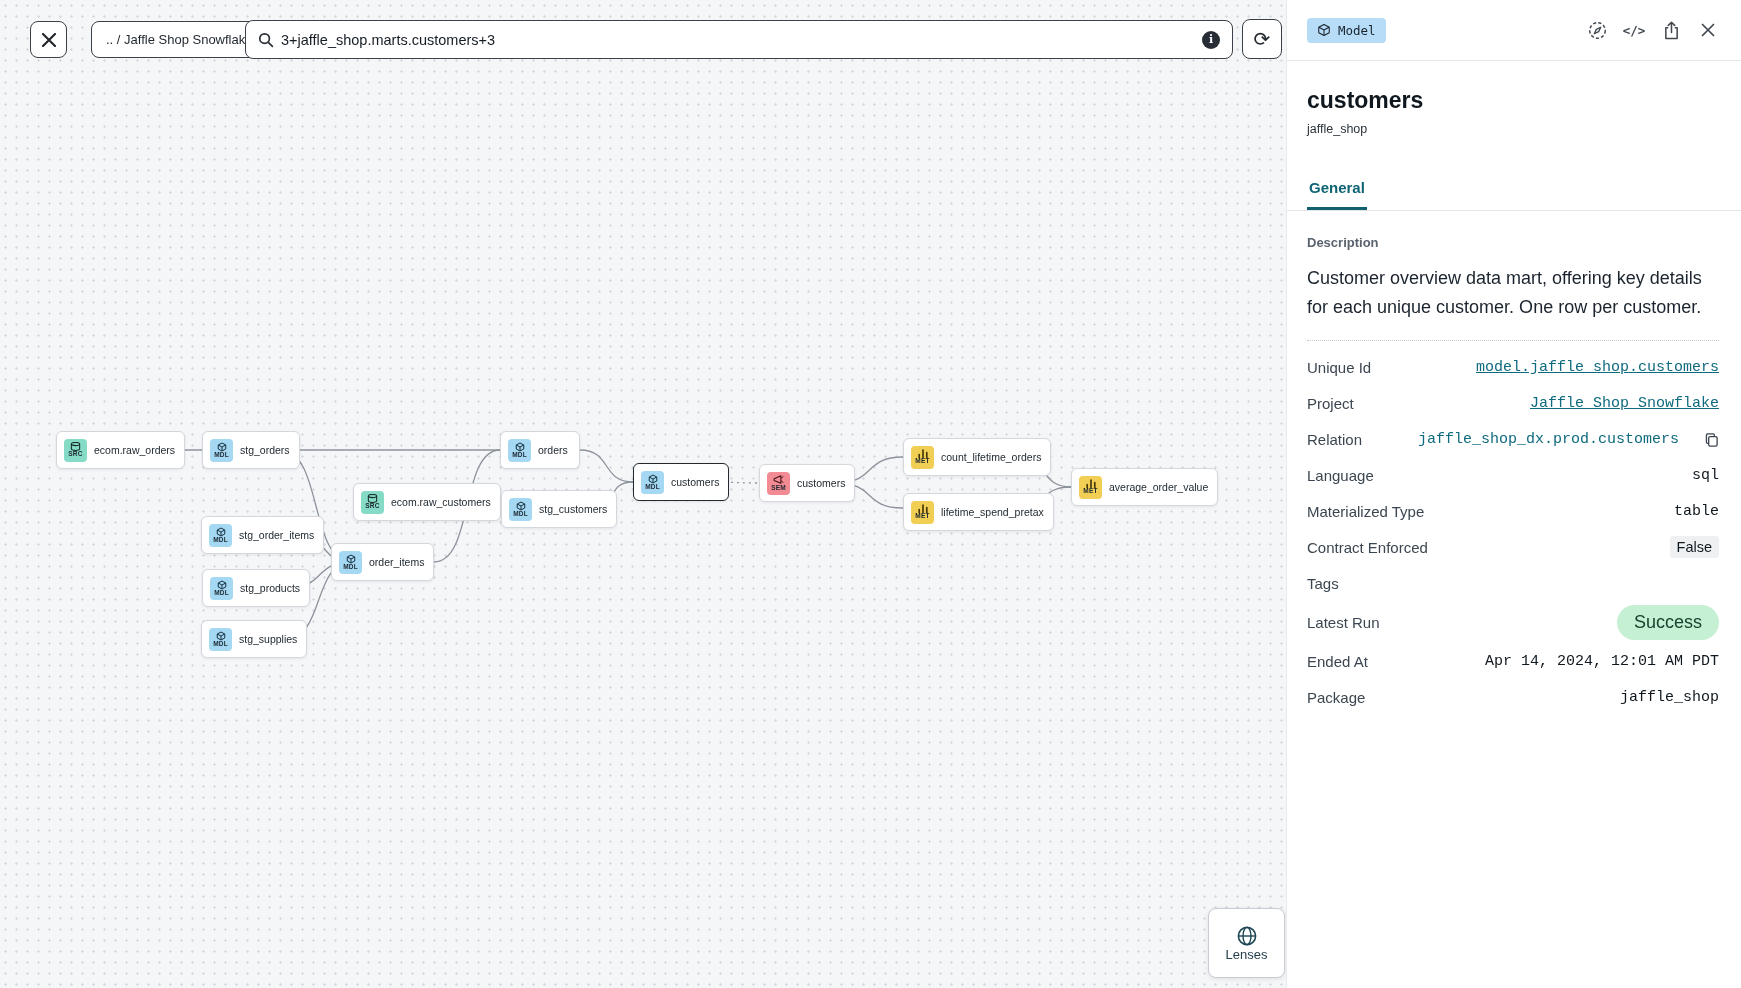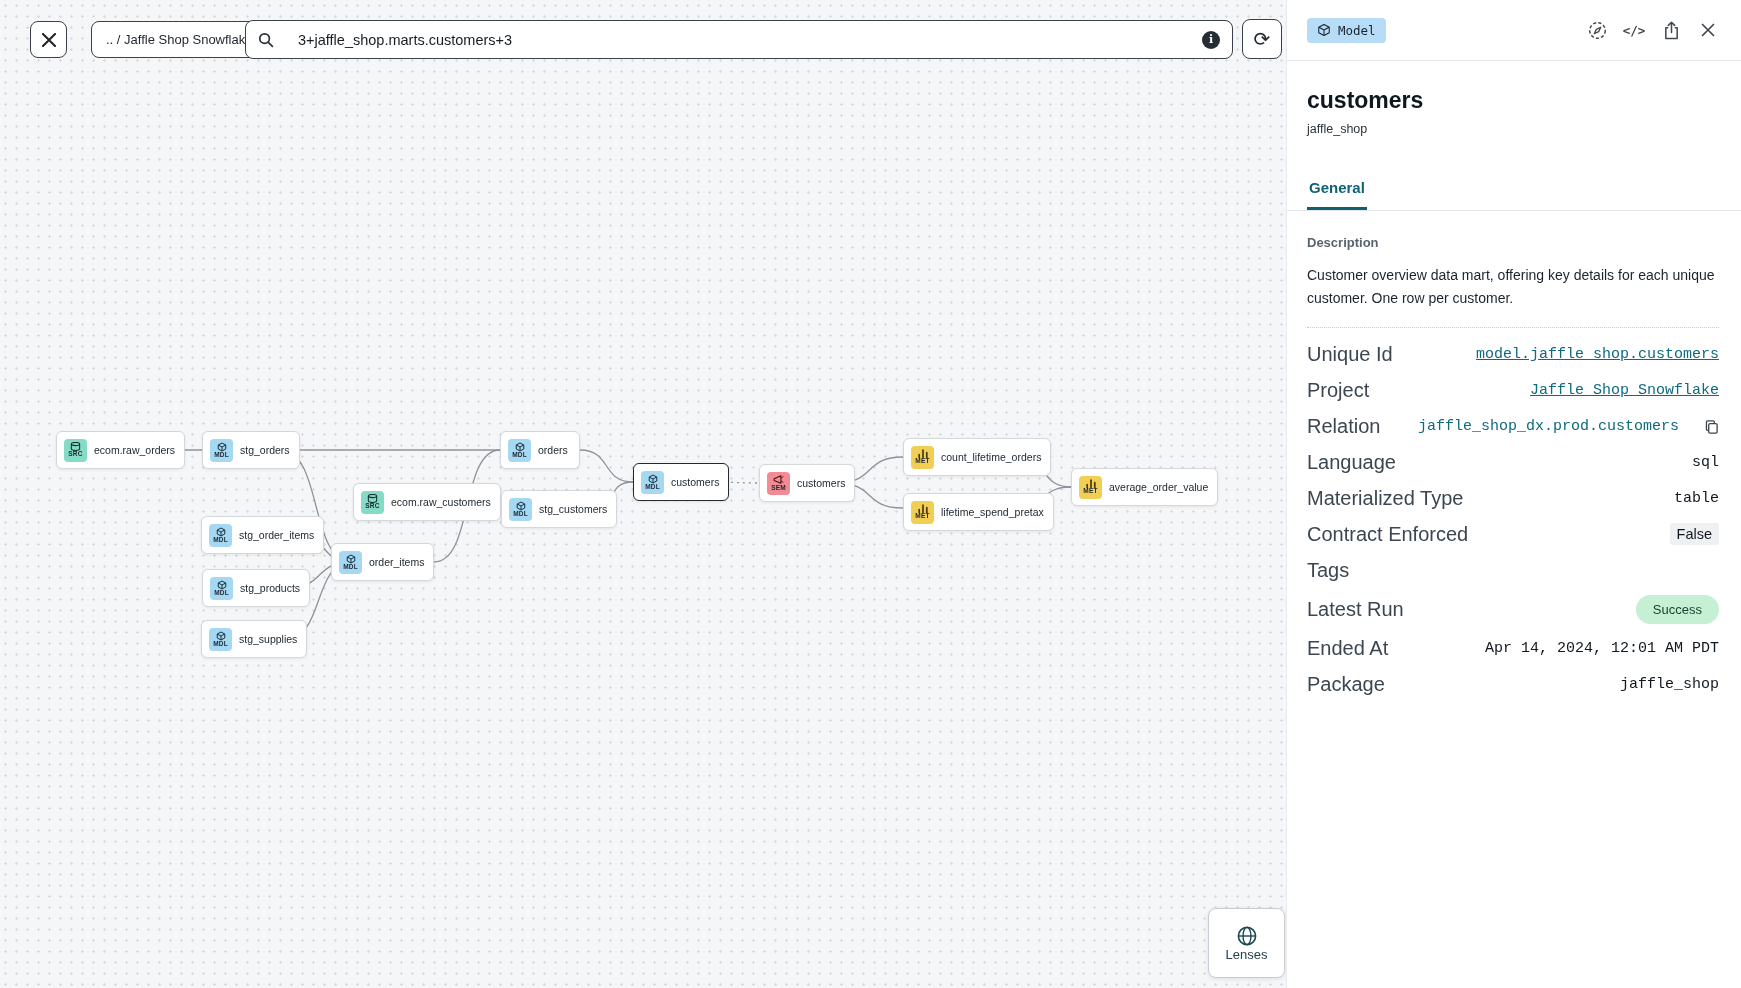--- a/index.html
+++ b/index.html
@@ -32,21 +32,21 @@
   .chip svg{display:block;}
   .chip .chip-label{font-size:6.5px;font-weight:bold;color:#1d2730;line-height:6.5px;letter-spacing:.2px;}
   .node .node-label{font-size:10.5px;color:#222b33;white-space:nowrap;}
   
   .tool{
     position:absolute;background:#fff;border:1.3px solid #394049;border-radius:8px;
     box-sizing:border-box;display:flex;align-items:center;cursor:pointer;
   }
   #btn-close-graph{left:30px;top:21px;width:37px;height:37px;justify-content:center;}
   #breadcrumb{left:91px;top:21px;height:37px;padding:0 14px;font-size:13px;color:#1e252c;cursor:default;}
-  #searchbar{left:245px;top:20px;width:988px;height:39px;padding:0 12px;gap:24px;cursor:text;}
+  #searchbar{left:245px;top:20px;width:988px;height:39px;padding:0 12px;gap:7px;cursor:text;}
   #search-text{font-size:14.5px;color:#161d24;flex:1;}
   #info-badge{width:18px;height:18px;border-radius:50%;background:#272d34;color:#fff;
     font-size:11px;font-weight:bold;display:flex;align-items:center;justify-content:center;
     font-family:"DejaVu Serif",serif;flex:0 0 auto;}
   #btn-refresh{left:1242px;top:19px;width:40px;height:40px;justify-content:center;font-size:20px;color:#23292f;}
   
   #lenses-btn{
     position:absolute;left:1208px;top:908px;width:75px;height:68px;background:#fff;
     border:1px solid #c9ccd2;border-radius:8px;box-shadow:0 1px 4px rgba(20,25,35,.10);
     display:flex;flex-direction:column;align-items:center;justify-content:center;cursor:pointer;
@@ -72,31 +72,31 @@
   #code-icon-glyph{font-size:12.5px;font-weight:bold;color:#40474f;font-family:"DejaVu Sans Mono",monospace;}
   #panel-title{margin:26px 20px 0;font-size:23px;font-weight:bold;color:#10181f;}
   #panel-subtitle{margin:8px 20px 0;font-size:12.5px;color:#2a323a;}
   #tabs{margin-top:34px;border-bottom:1px solid #e3e5e8;padding:0 20px;}
   #tab-general{
     display:inline-block;padding:9px 2px 11px;font-size:15px;font-weight:bold;color:#0e6374;
     border-bottom:3px solid #11606f;cursor:pointer;
   }
   #panel-body{padding:24px 22px 0 20px;}
   #description-label{font-size:13px;font-weight:bold;color:#5a646f;}
-  #description-text{margin-top:14px;font-size:14px;line-height:1.62;color:#1b242e;}
+  #description-text{margin-top:14px;font-size:18px;line-height:1.62;color:#1b242e;}
   #dotted-sep{border:none;border-top:1.5px dotted #c6c9ce;margin:18px 0 8px;}
   .field-row{display:flex;align-items:center;justify-content:space-between;min-height:36px;}
   .field-row.tall{min-height:42px;}
-  .field-label{font-size:20px;color:#3c4650;}
+  .field-label{font-size:15px;color:#3c4650;}
   .field-value{font-size:15px;color:#10181f;text-align:right;font-family:Liberation Mono, monospace;}
   .field-value.link{color:#0e6a7e;text-decoration:underline;cursor:pointer;}
   .field-value.copy{color:#0e6a7e;display:flex;align-items:center;gap:25px;}
   .copy-btn{cursor:pointer;display:flex;align-items:center;color:#3c4650;}
   .chip-val{background:#eef0f2;border-radius:3px;padding:3px 7px;font-size:14.5px;color:#10181f;}
-  .pill-success{background:#c5f0d3;border-radius:999px;padding:7px 17px;font-size:13px;color:#174430;cursor:default;}
+  .pill-success{background:#c5f0d3;border-radius:999px;padding:7px 17px;font-size:18px;color:#174430;cursor:default;}
 </style>
 </head>
 <body>
 
 <div id="canvas">
   <svg id="edges">
       <path d="M156,450 C184,450 174,450 202,450"></path>
       <path d="M280,450 C412,450 368,450 500,450"></path>
       <path d="M280,450 C323.2,450 308.8,562 352,562"></path>
       <path d="M296,535 C329.6,535 318.4,562 352,562"></path>

